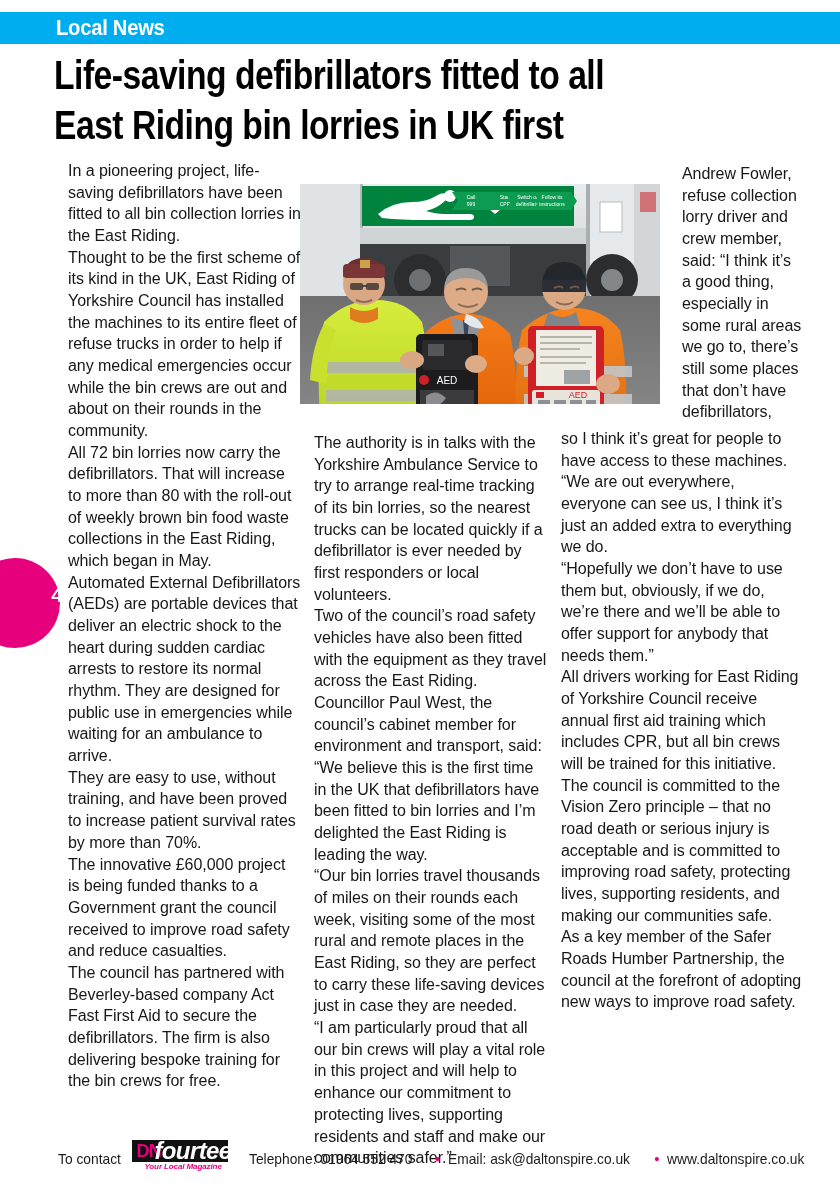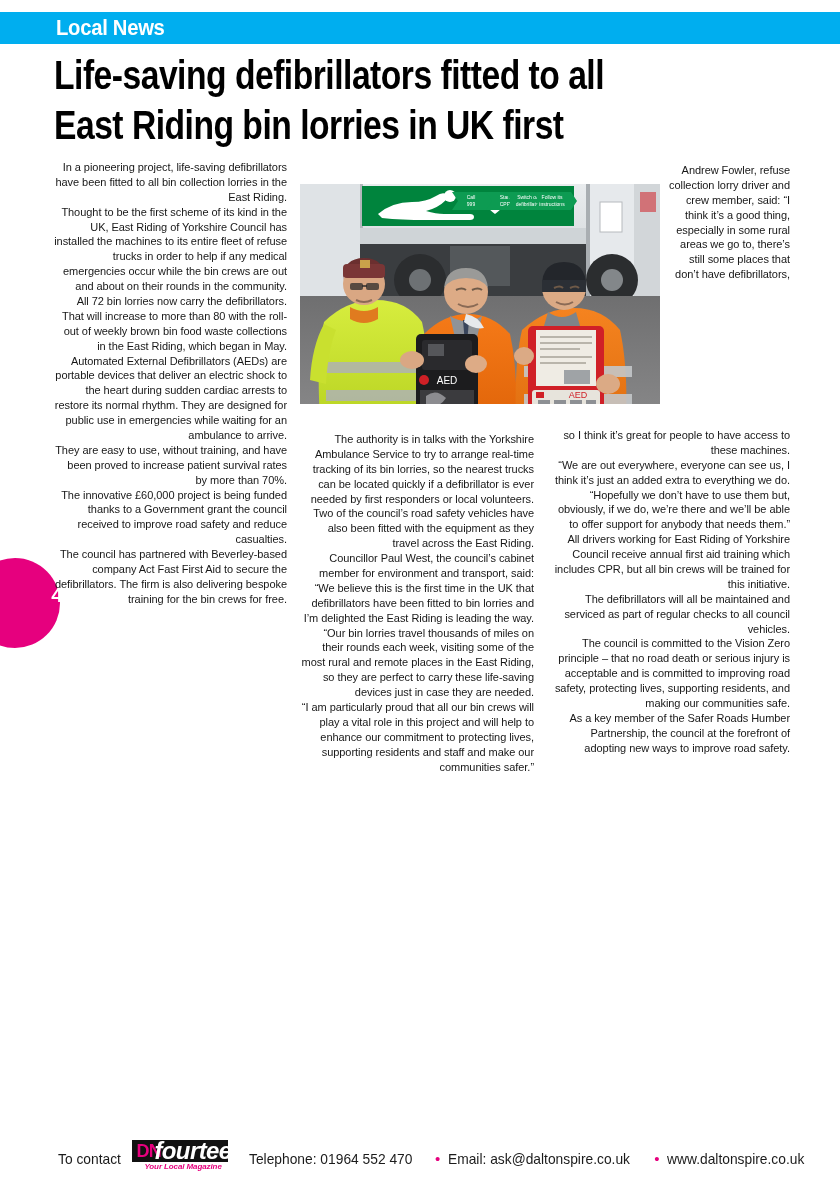--- a/index.html
+++ b/index.html
@@ -63,25 +63,26 @@
     width: 30px;
     text-align: center;
     font-size: 21px;
     font-weight: bold;
     color: #ffffff;
   }
 
   
   .col {
     position: absolute;
-    font-size: 11px;
+    font-size: 16px;
     line-height: 1.355;
     color: #171717;
-    text-align: right;
+    text-align: left;
     letter-spacing: -0.05px;
+    margin-left: 14px;
   }
   .col p { margin: 0; }
 
   .col-1 { left: 54px;  top: 160px; width: 233px; }
   .col-2 { left: 300px; top: 432px; width: 234px; }
   .col-3-top { left: 668px; top: 163px; width: 122px; }
   .col-3-bottom { left: 547px; top: 428px; width: 243px; }
 
   
   .photo {
@@ -340,21 +341,20 @@
 
 <div class="col col-3-top">
   <p>Andrew Fowler, refuse collection lorry driver and crew member, said: “I think it’s a good thing, especially in some rural areas we go to, there’s still some places that don’t have defibrillators,</p>
 </div>
 
 <div class="col col-3-bottom">
   <p>so I think it’s great for people to have access to these machines.</p>
   <p>“We are out everywhere, everyone can see us, I think it’s just an added extra to everything we do.</p>
   <p> “Hopefully we don’t have to use them but, obviously, if we do, we’re there and we’ll be able to offer support for anybody that needs them.”</p>
   <p>All drivers working for East Riding of Yorkshire Council receive annual first aid training which includes CPR, but all bin crews will be trained for this initiative.</p>
-  <p>The defibrillators will all be maintained and serviced as part of regular checks to all council vehicles.</p>
   <p>The council is committed to the Vision Zero principle – that no road death or serious injury is acceptable and is committed to improving road safety, protecting lives, supporting residents, and making our communities safe.</p>
   <p>As a key member of the Safer Roads Humber Partnership, the council at the forefront of adopting new ways to improve road safety.</p>
 </div>
 
 <div class="footer">
   <div class="footer-row">
     <span class="footer-text">To contact</span>
     <span class="logo-box">
       <span class="logo-black"></span>
       <span class="logo-dn">DN</span>

